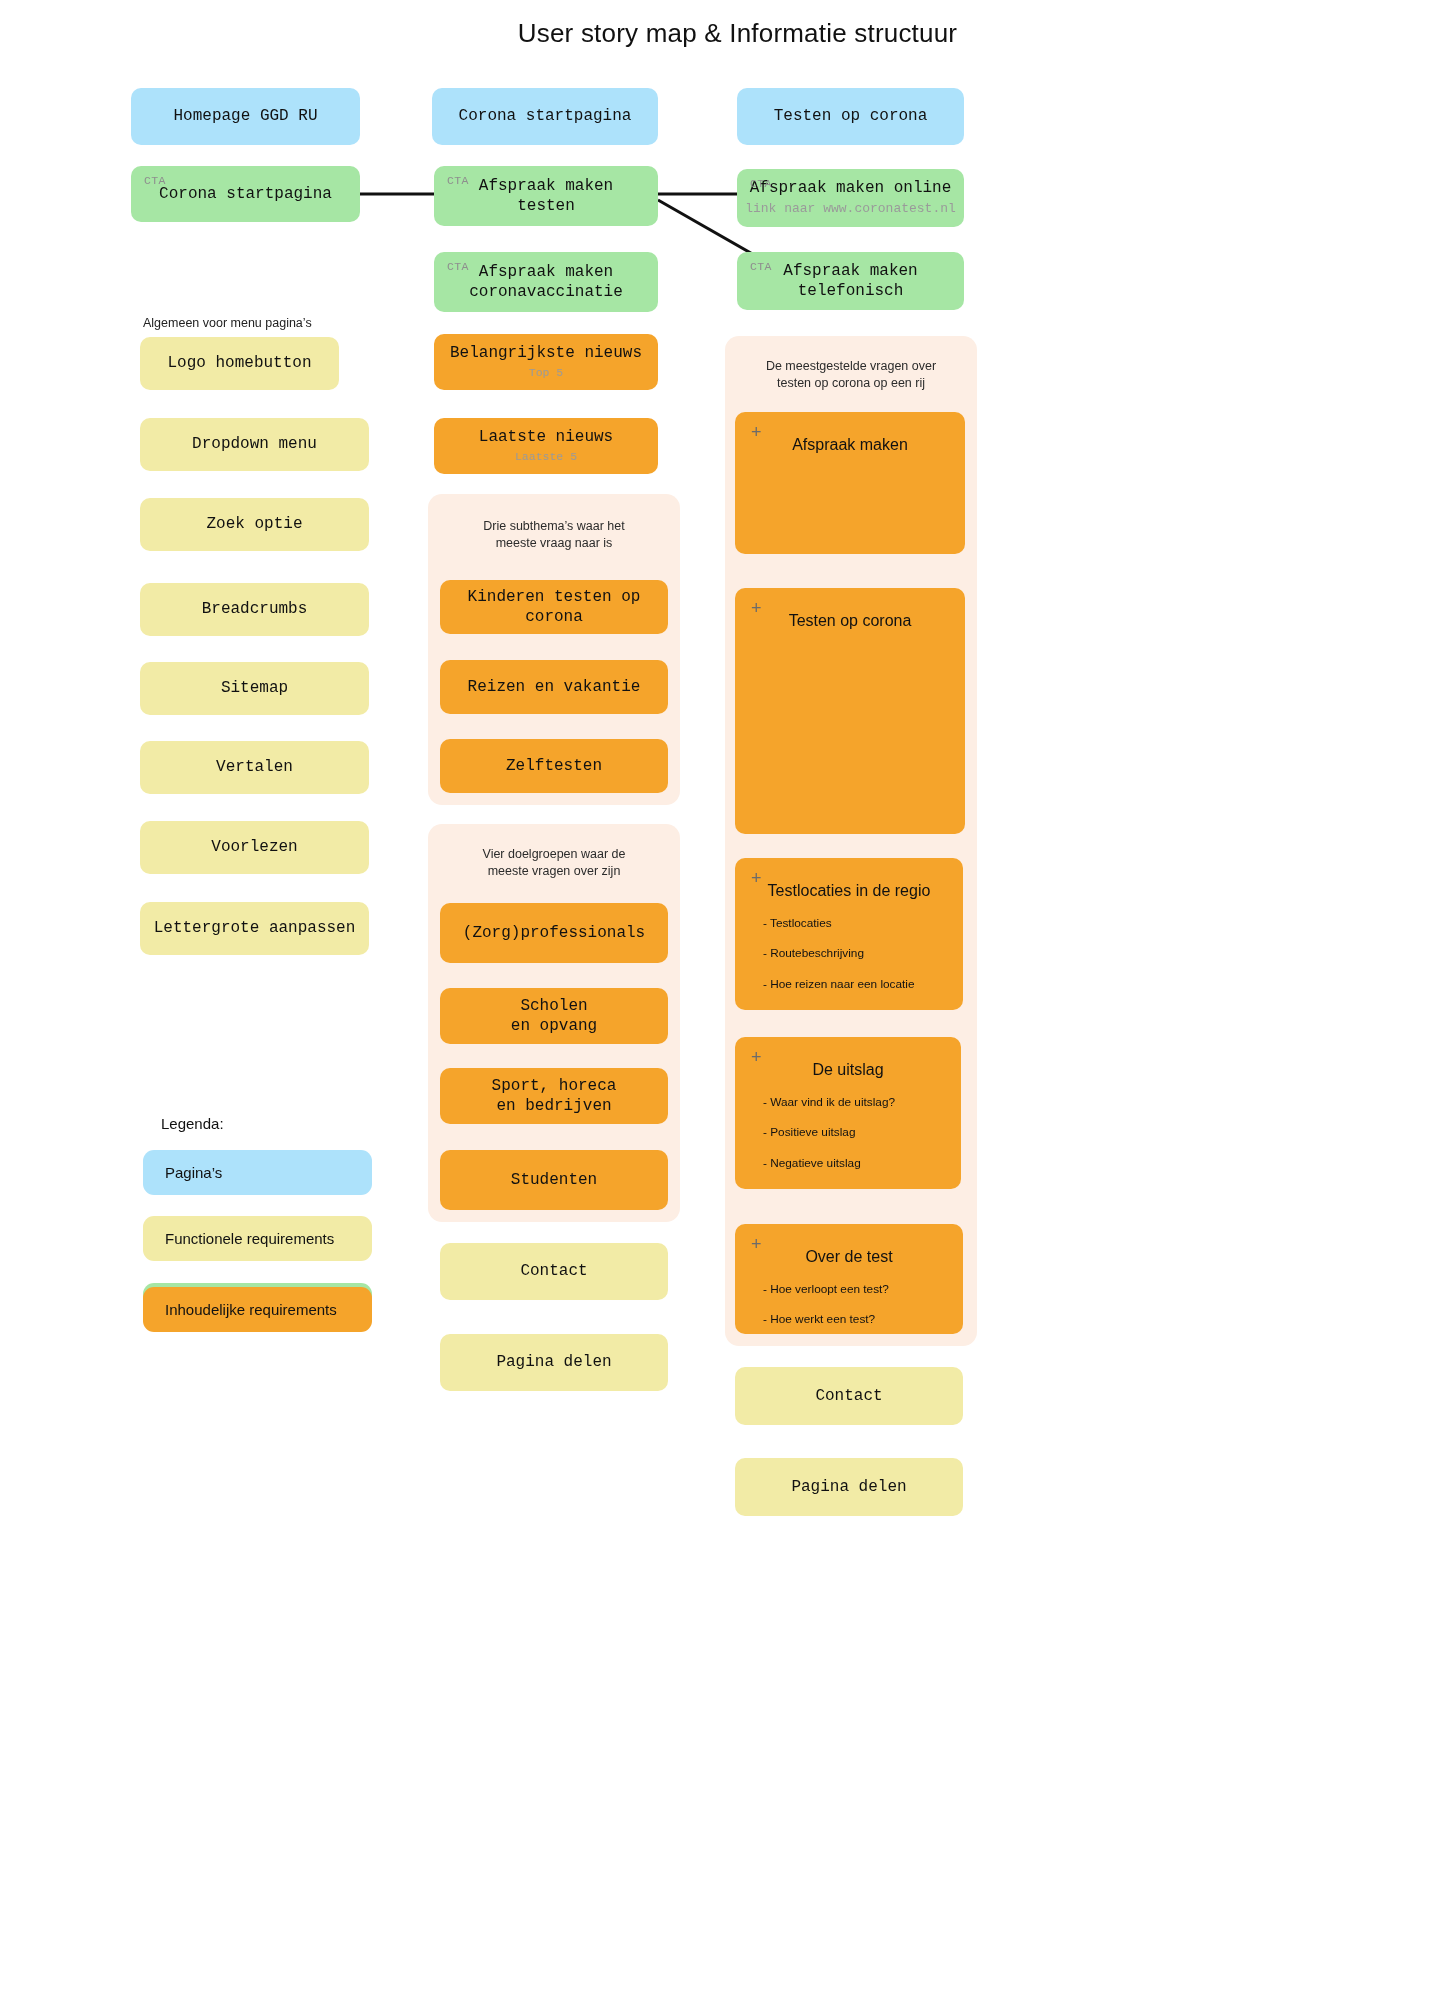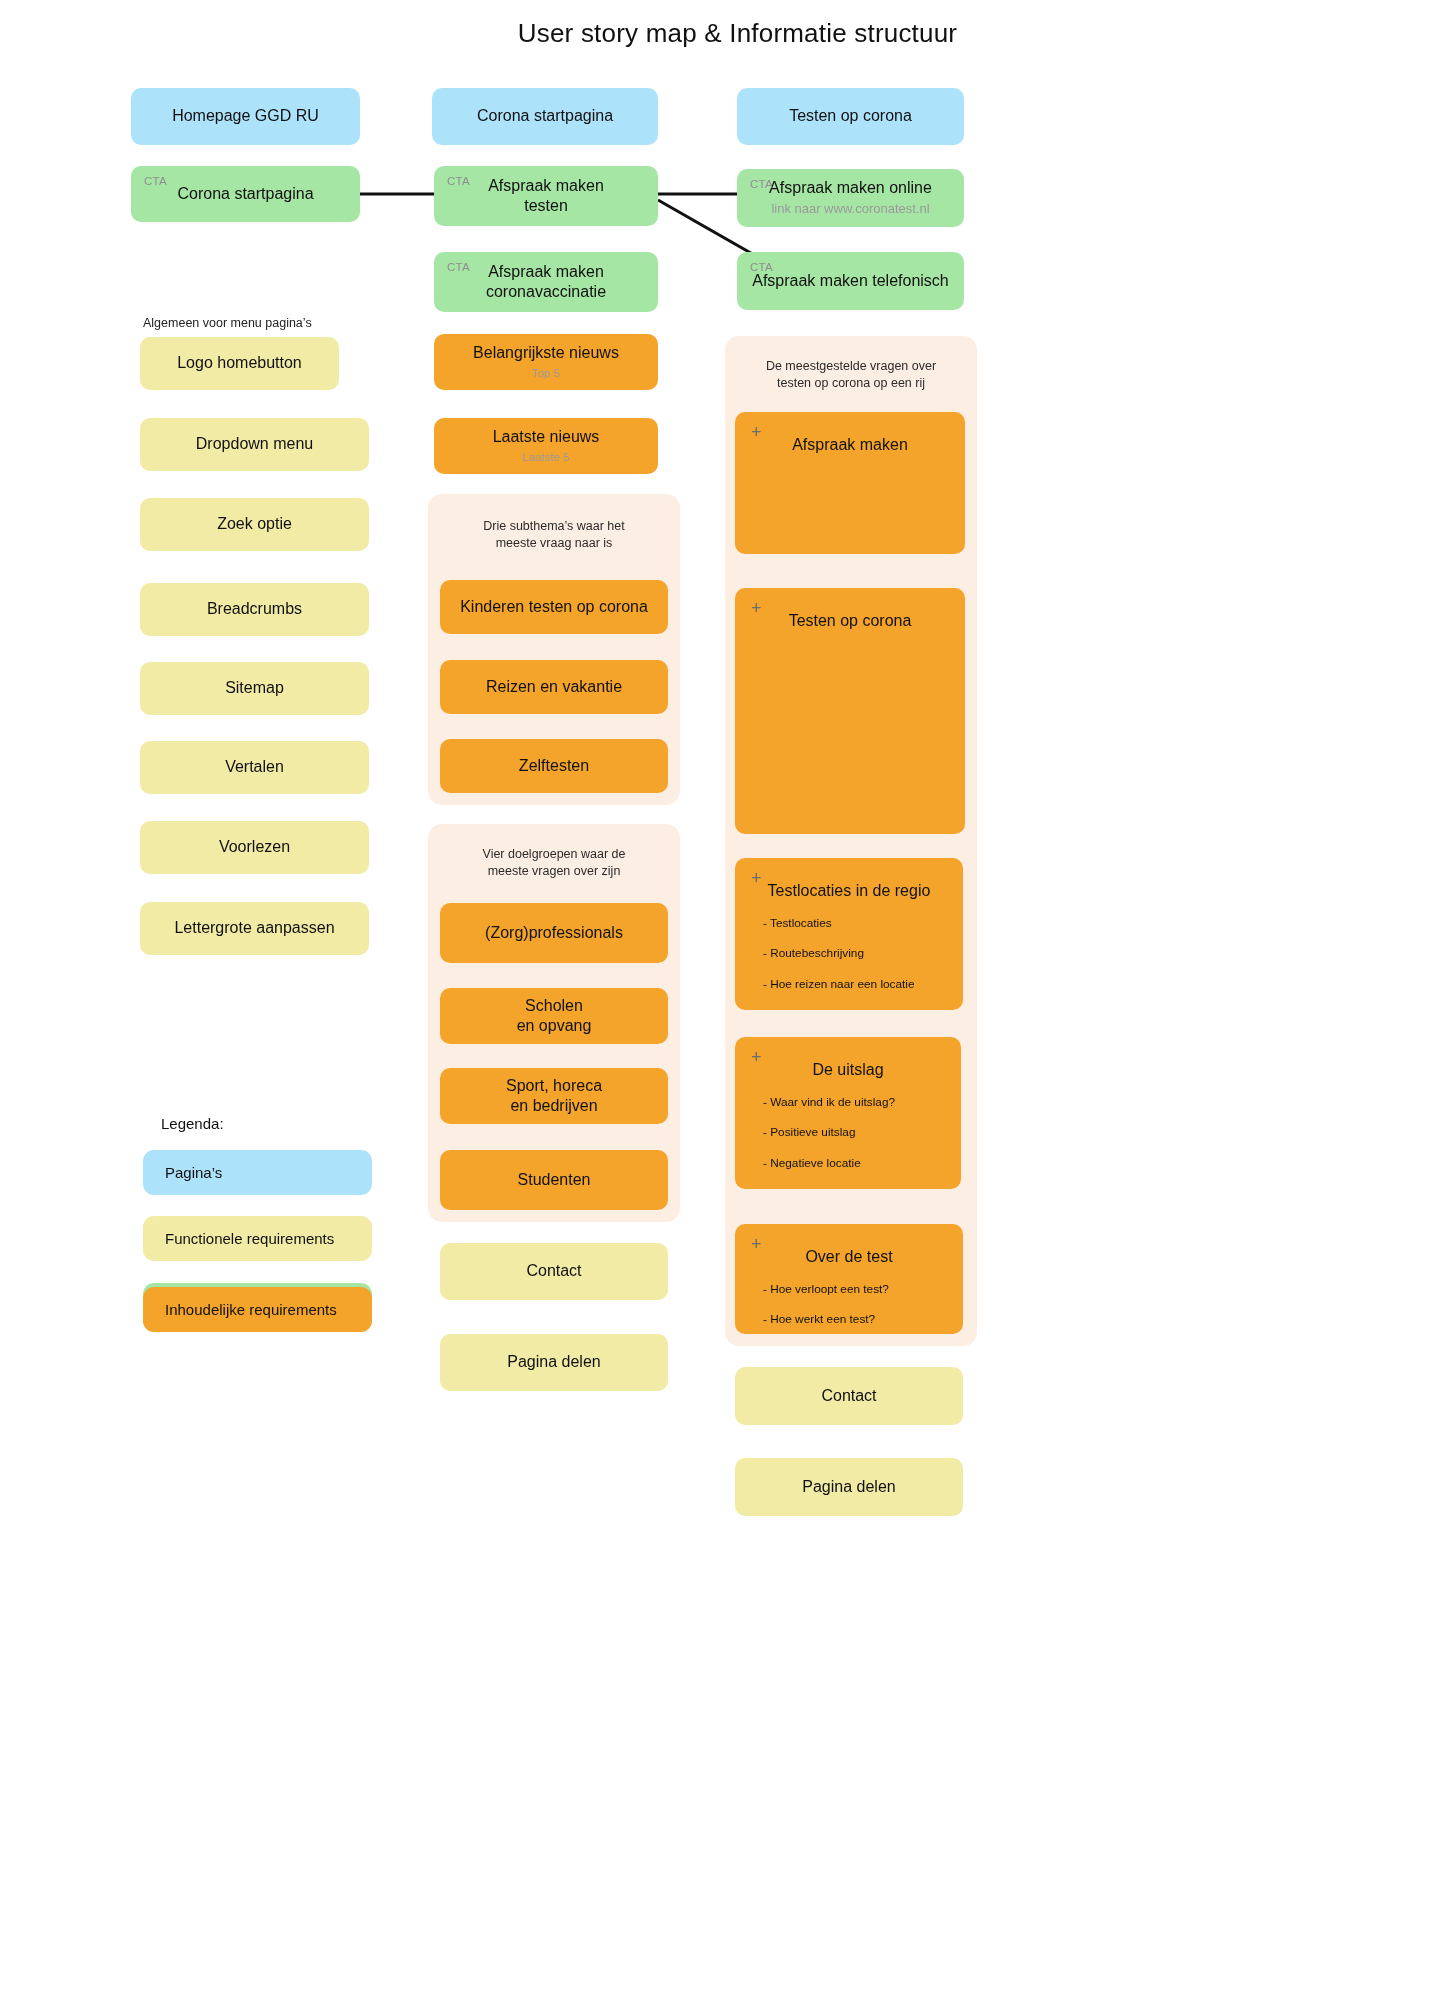--- a/index.html
+++ b/index.html
@@ -32,20 +32,21 @@
   .card {
     position: absolute;
     box-sizing: border-box;
     border-radius: 10px;
     display: flex;
     flex-direction: column;
     align-items: center;
     justify-content: center;
     text-align: center;
     line-height: 1.28;
+    font-family: Liberation Mono, monospace;
   }
   .card .title { font-size: 16px; font-weight: 400; color: #111; }
   .card .sub   { font-size: 11.5px; color: #9a9a9a; margin-top: 2px; }
 
   .blue   { background: #ade2fb; }
   .green  { background: #a6e6a4; }
   .yellow { background: #f2eba6; }
   .orange { background: #f5a42b; }
 
   .cta-tag {
@@ -311,21 +312,21 @@
     <li>- Hoe reizen naar een locatie</li>
   </ul>
 </div>
 
 <div class="faq" style="left:735px; top:1037px; width:226px; height:152px;">
   <span class="plus">+</span>
   <div class="faq-title">De uitslag</div>
   <ul>
     <li>- Waar vind ik de uitslag?</li>
     <li>- Positieve uitslag</li>
-    <li>- Negatieve locatie</li>
+    <li>- Negatieve uitslag</li>
   </ul>
 </div>
 
 <div class="faq" style="left:735px; top:1224px; width:228px; height:110px;">
   <span class="plus">+</span>
   <div class="faq-title">Over de test</div>
   <ul>
     <li>- Hoe verloopt een test?</li>
     <li>- Hoe werkt een test?</li>
   </ul>

